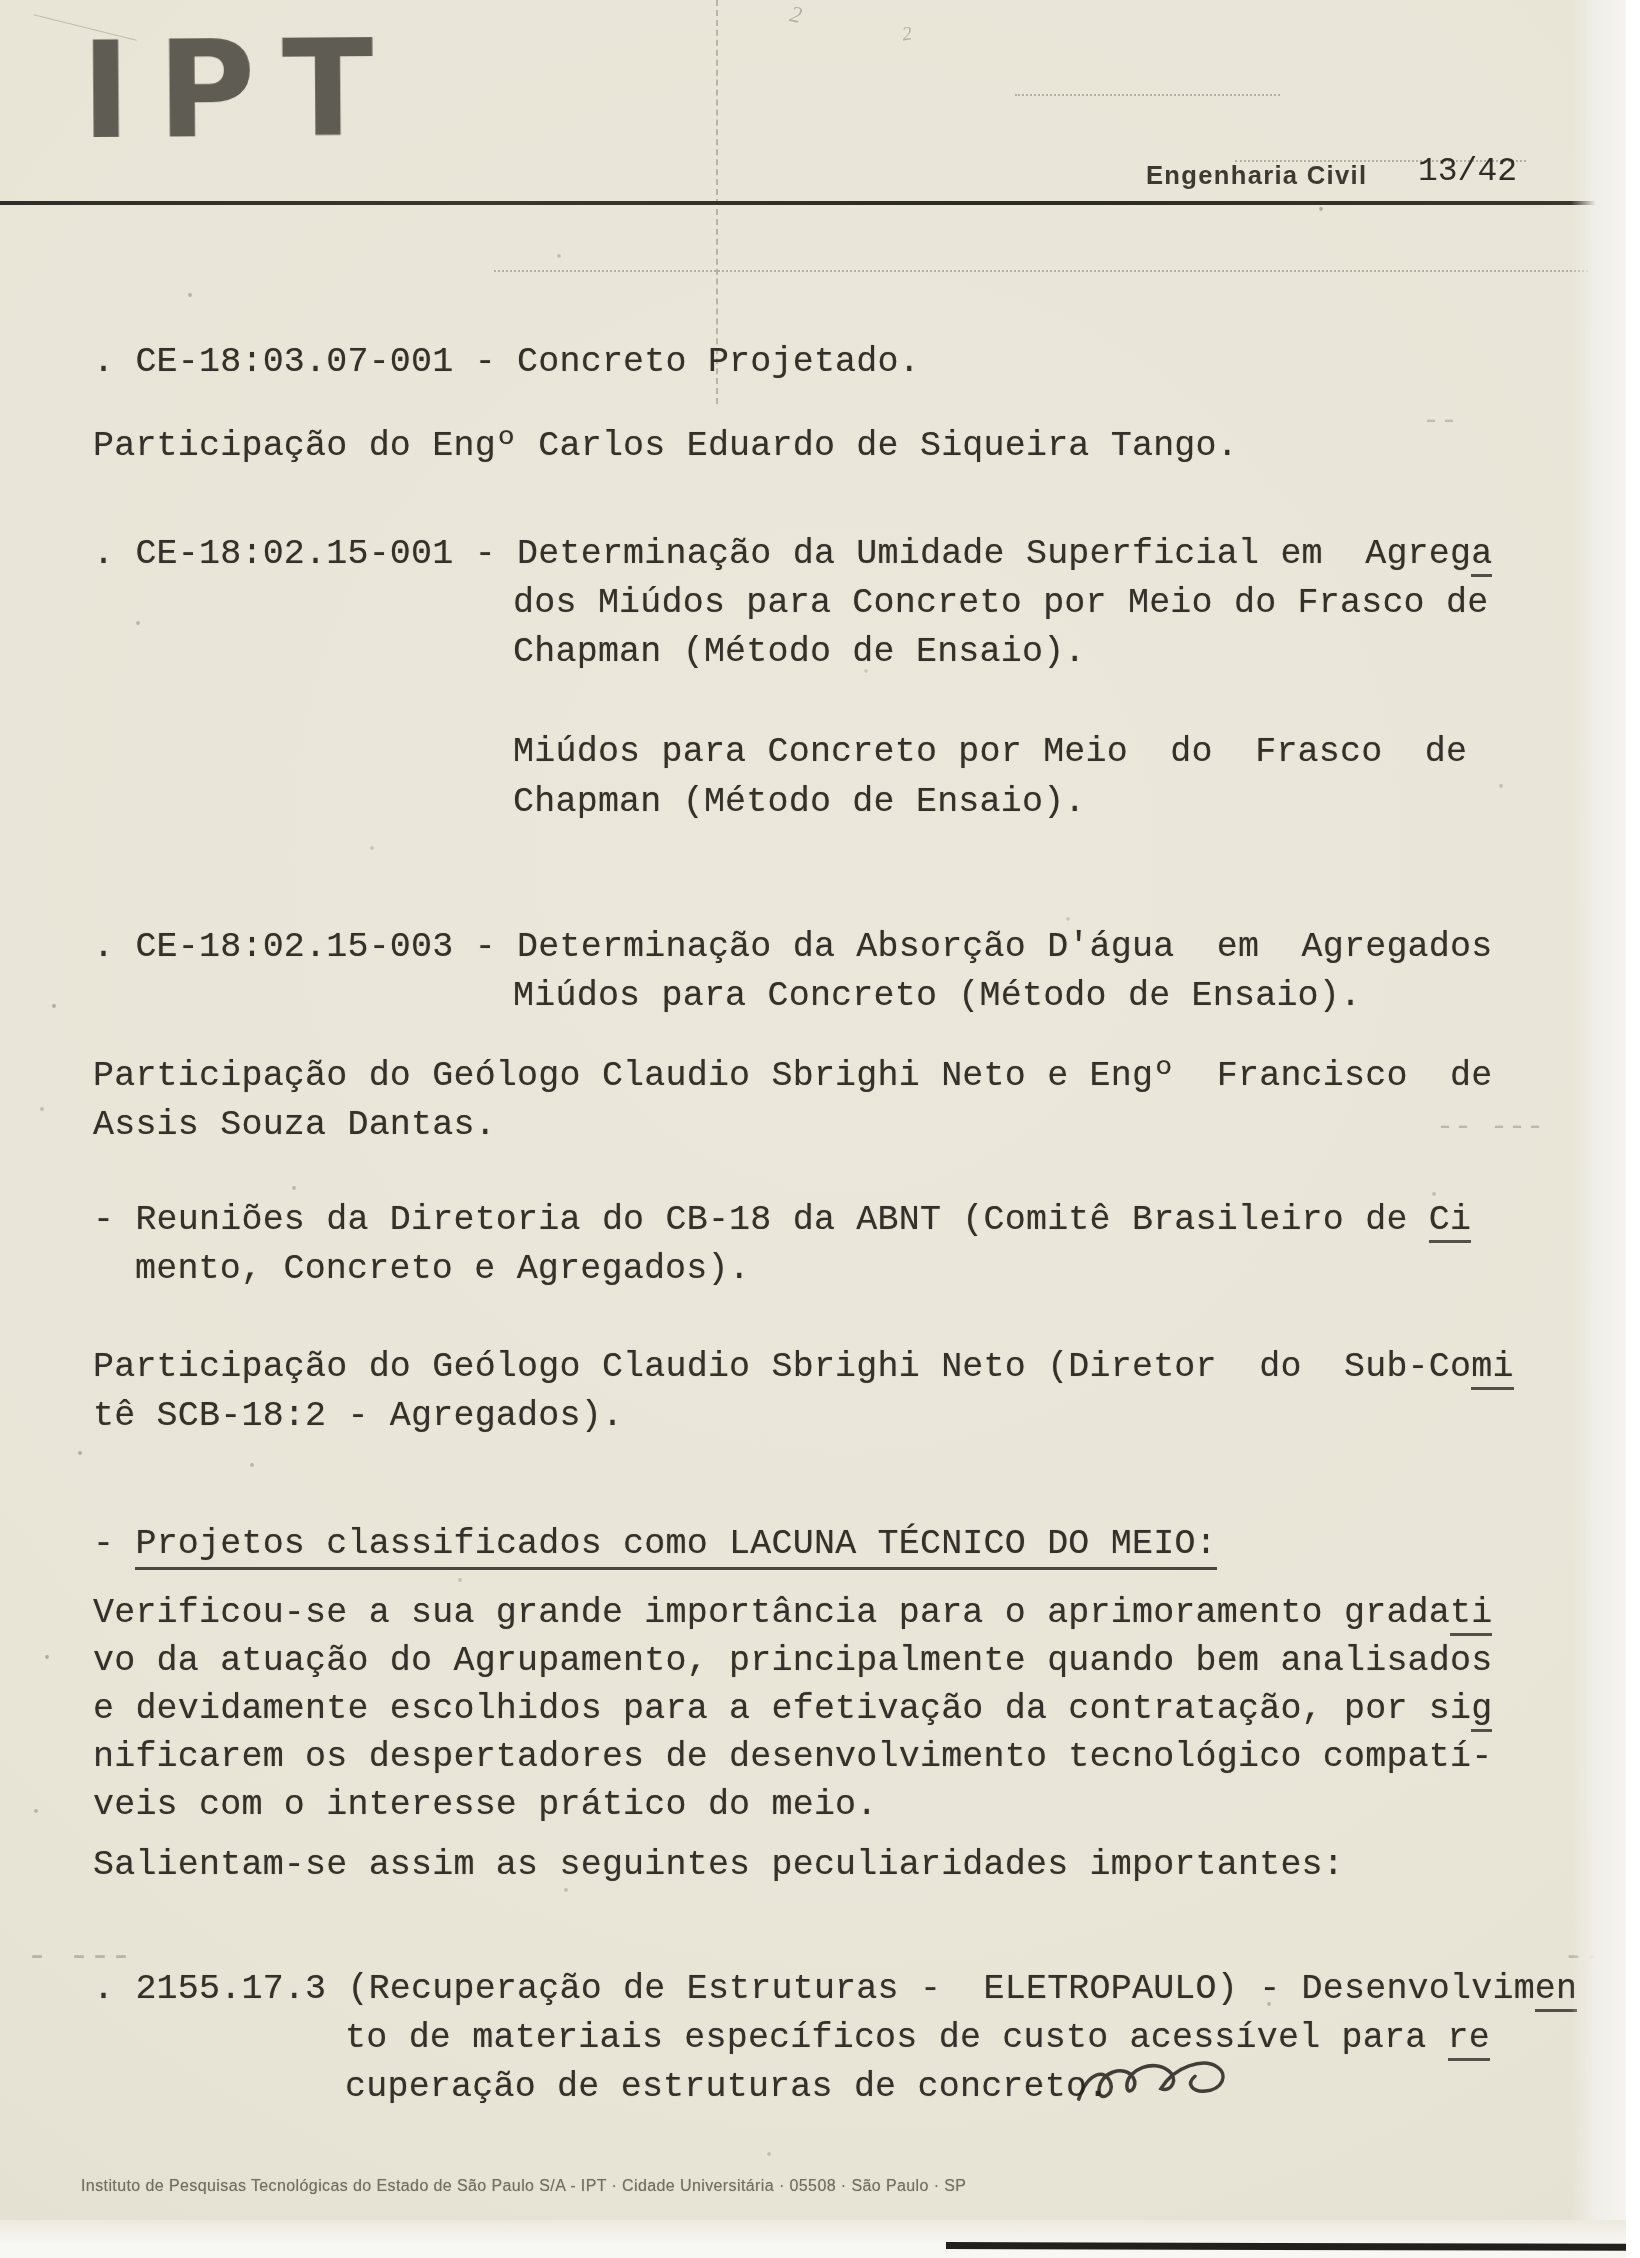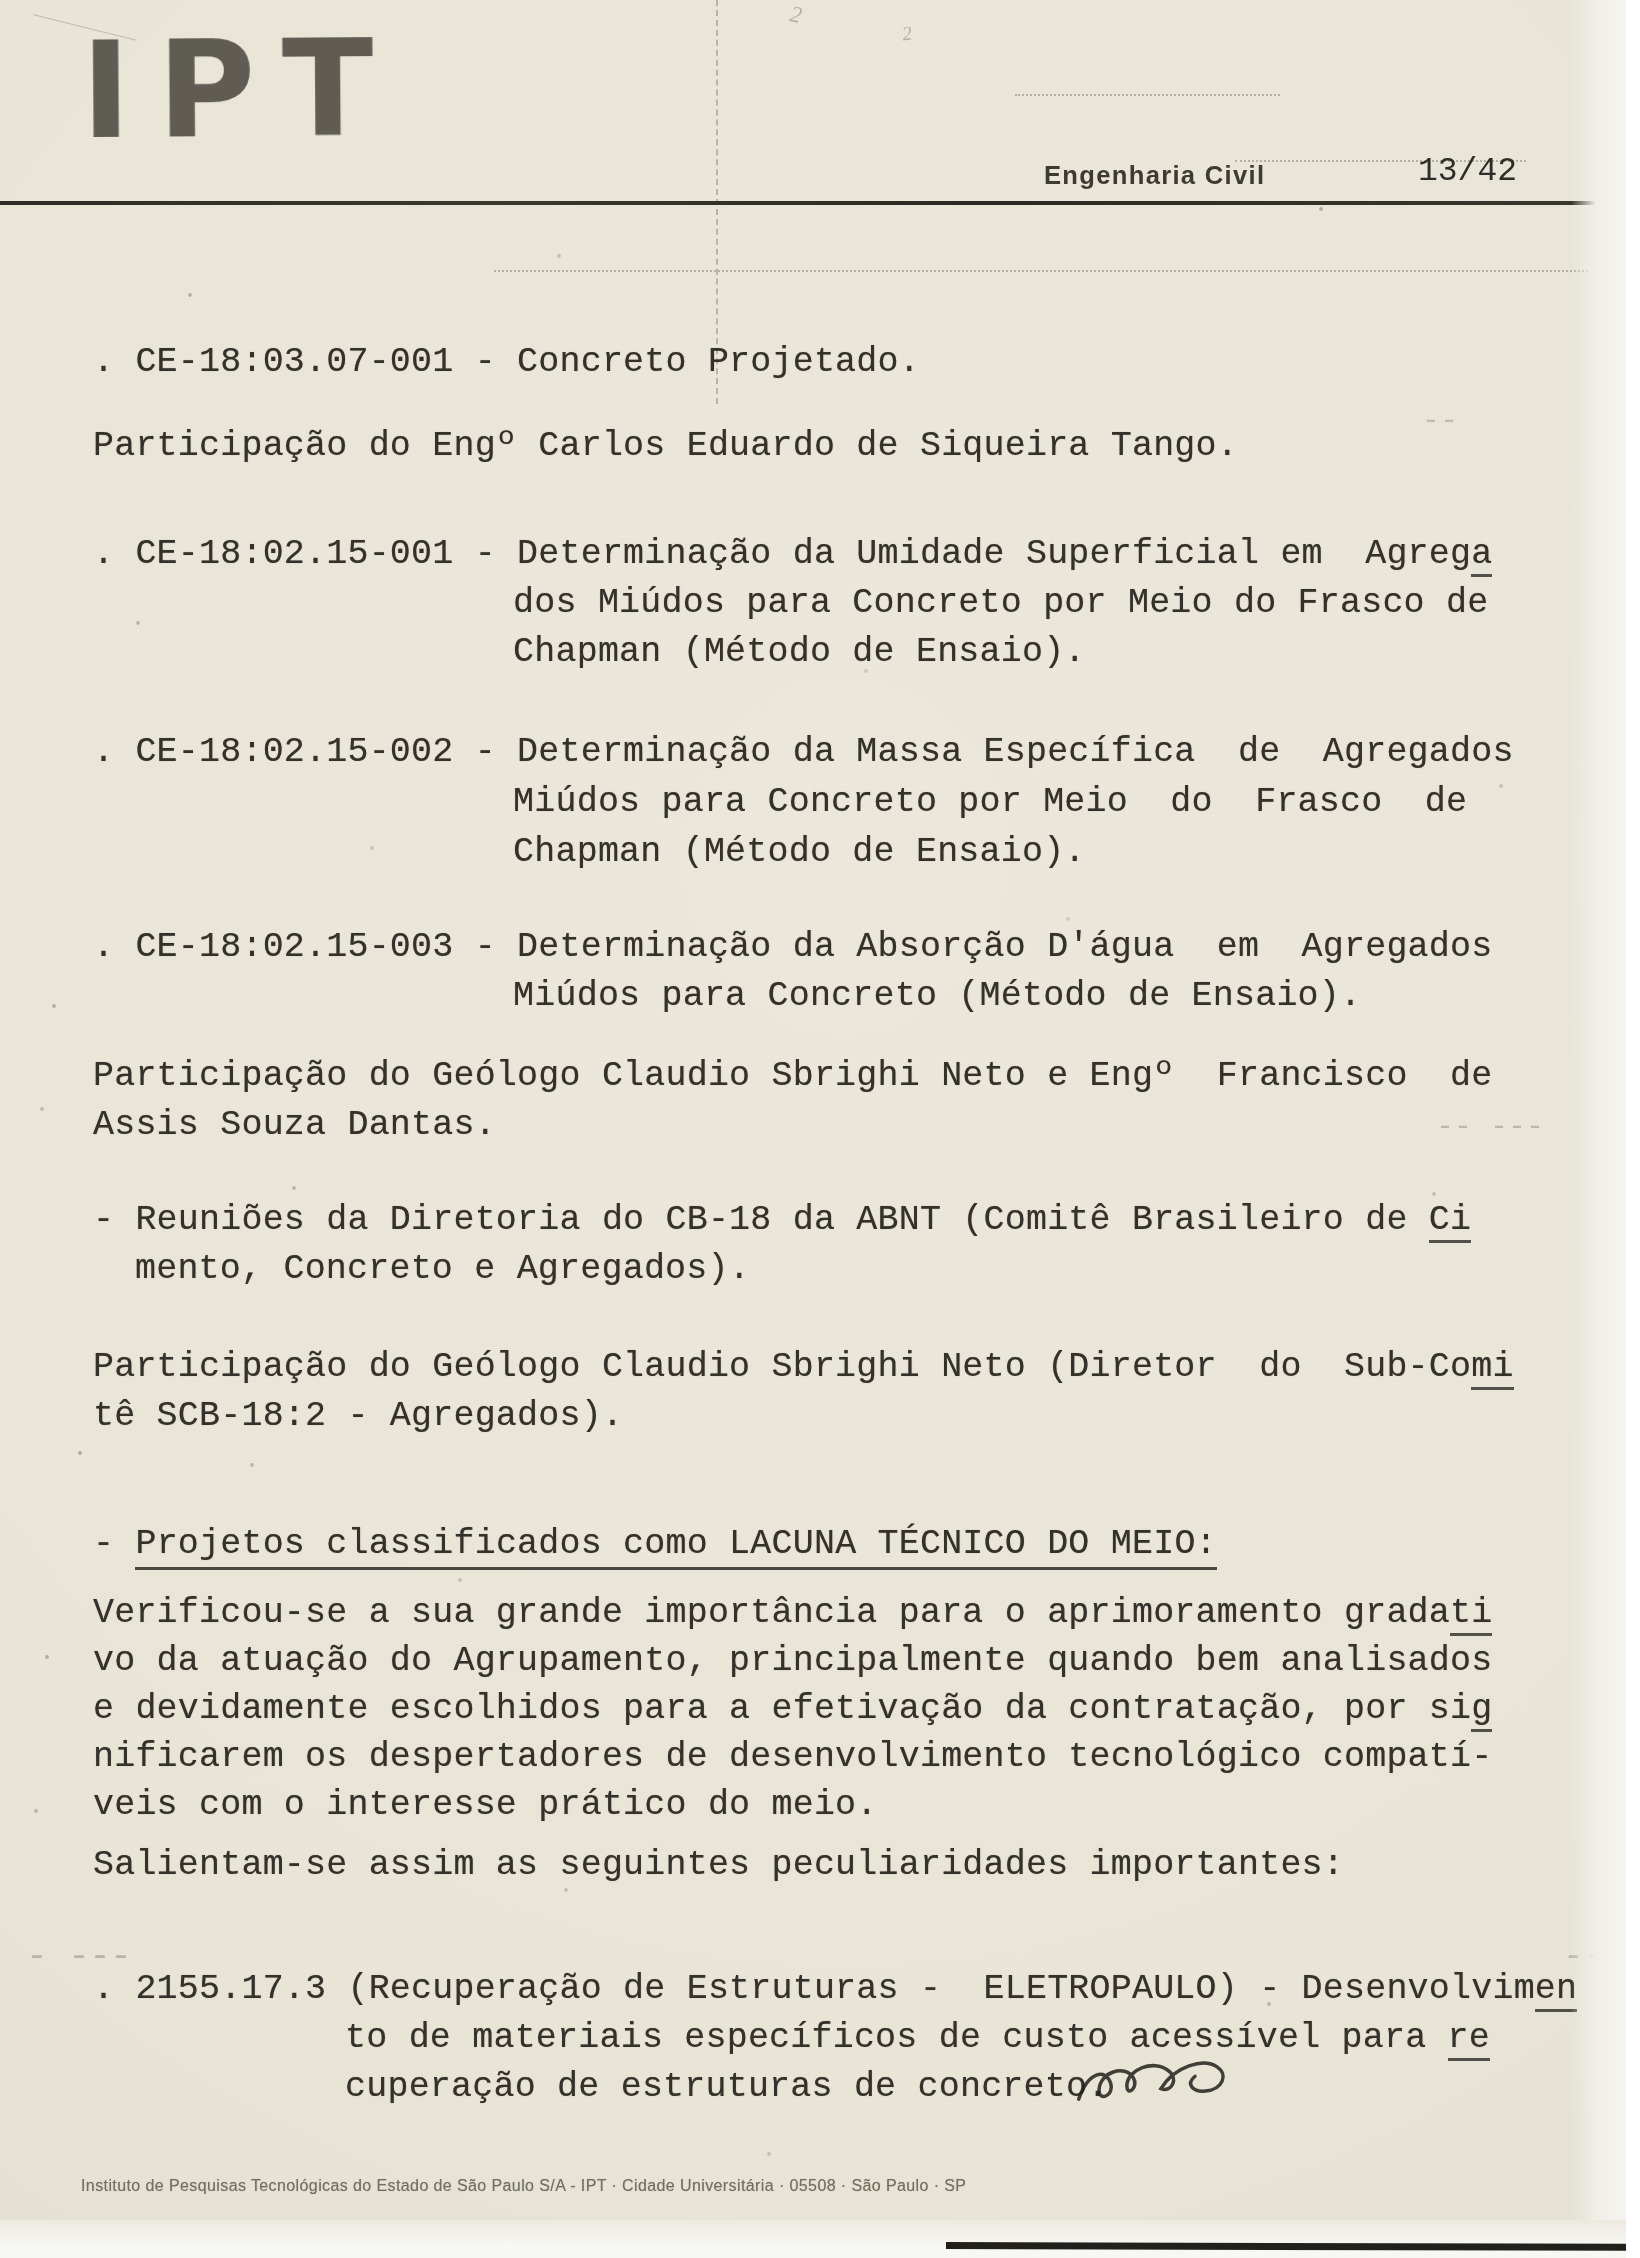--- a/index.html
+++ b/index.html
@@ -16,21 +16,21 @@
   .ind2{margin-left:2ch;}
   .uend{border-bottom:3.5px solid rgba(45,43,37,.8);}
   .hul{border-bottom:3.5px solid rgba(45,43,37,.85);padding-bottom:2.6px;}
   .logo{
     position:absolute;left:81px;top:23px;
     font-family:"DejaVu Sans", sans-serif;font-weight:bold;font-size:134px;line-height:134px;
     letter-spacing:26.5px;color:#3e3b33;opacity:.8;filter:blur(0.6px);transform:rotate(-.4deg);
   }
   .rule{position:absolute;left:0;top:201px;width:1641px;height:4.4px;
         background:linear-gradient(90deg,#2e2c26,#3a372f 30%,#2b2923 60%,#3a372f);}
-  .dept{position:absolute;left:1044px;top:161px;font-family:"Liberation Sans",sans-serif;
+  .dept{position:absolute;left:1146px;top:161px;font-family:"Liberation Sans",sans-serif;
         font-weight:bold;font-size:25.6px;color:#3d3a32;letter-spacing:1.3px;}
   .pagenum{position:absolute;left:1418px;top:153px;font-size:33px;color:#2f2d27;
            font-family:"Liberation Mono",monospace;}
   .foldline{position:absolute;left:716px;top:0;height:404px;width:0;
             border-left:2.6px dashed rgba(70,66,56,.3);}
   .dotted{position:absolute;height:0;border-top:2.6px dotted rgba(70,66,56,.33);}
   .artifact{position:absolute;font-family:"Liberation Mono",monospace;color:rgba(55,52,45,.5);
             white-space:pre;}
   .handmark{position:absolute;font-family:"Liberation Serif",serif;font-style:italic;
             color:rgba(60,56,48,.3);}
@@ -88,21 +88,20 @@
   </div>
   <div class="artifact" style="left:1422px;top:404px;font-size:30px;opacity:.45;">--</div>
 
   <div class="blk" style="top:530px;">
     <div class="tline"><span>. CE-18:02.15-001 - Determinação da Umidade Superficial em  Agreg</span><span class="uend">a</span></div>
     <div class="tline ind20"><span>dos Miúdos para Concreto por Meio do Frasco de</span></div>
     <div class="tline ind20"><span>Chapman (Método de Ensaio).</span></div>
   </div>
 
   <div class="blk" style="top:727px;line-height:50px;">
-    <div class="tline"><span>. CE-18:02.15-002 - Determinação da Massa Específica  de  Agregados</span></div>
     <div class="tline ind20"><span>Miúdos para Concreto por Meio  do  Frasco  de</span></div>
     <div class="tline ind20"><span>Chapman (Método de Ensaio).</span></div>
   </div>
 
   <div class="blk" style="top:923px;">
     <div class="tline"><span>. CE-18:02.15-003 - Determinação da Absorção D'água  em  Agregados</span></div>
     <div class="tline ind20"><span>Miúdos para Concreto (Método de Ensaio).</span></div>
   </div>
 
   <div class="blk" style="top:1052px;">

